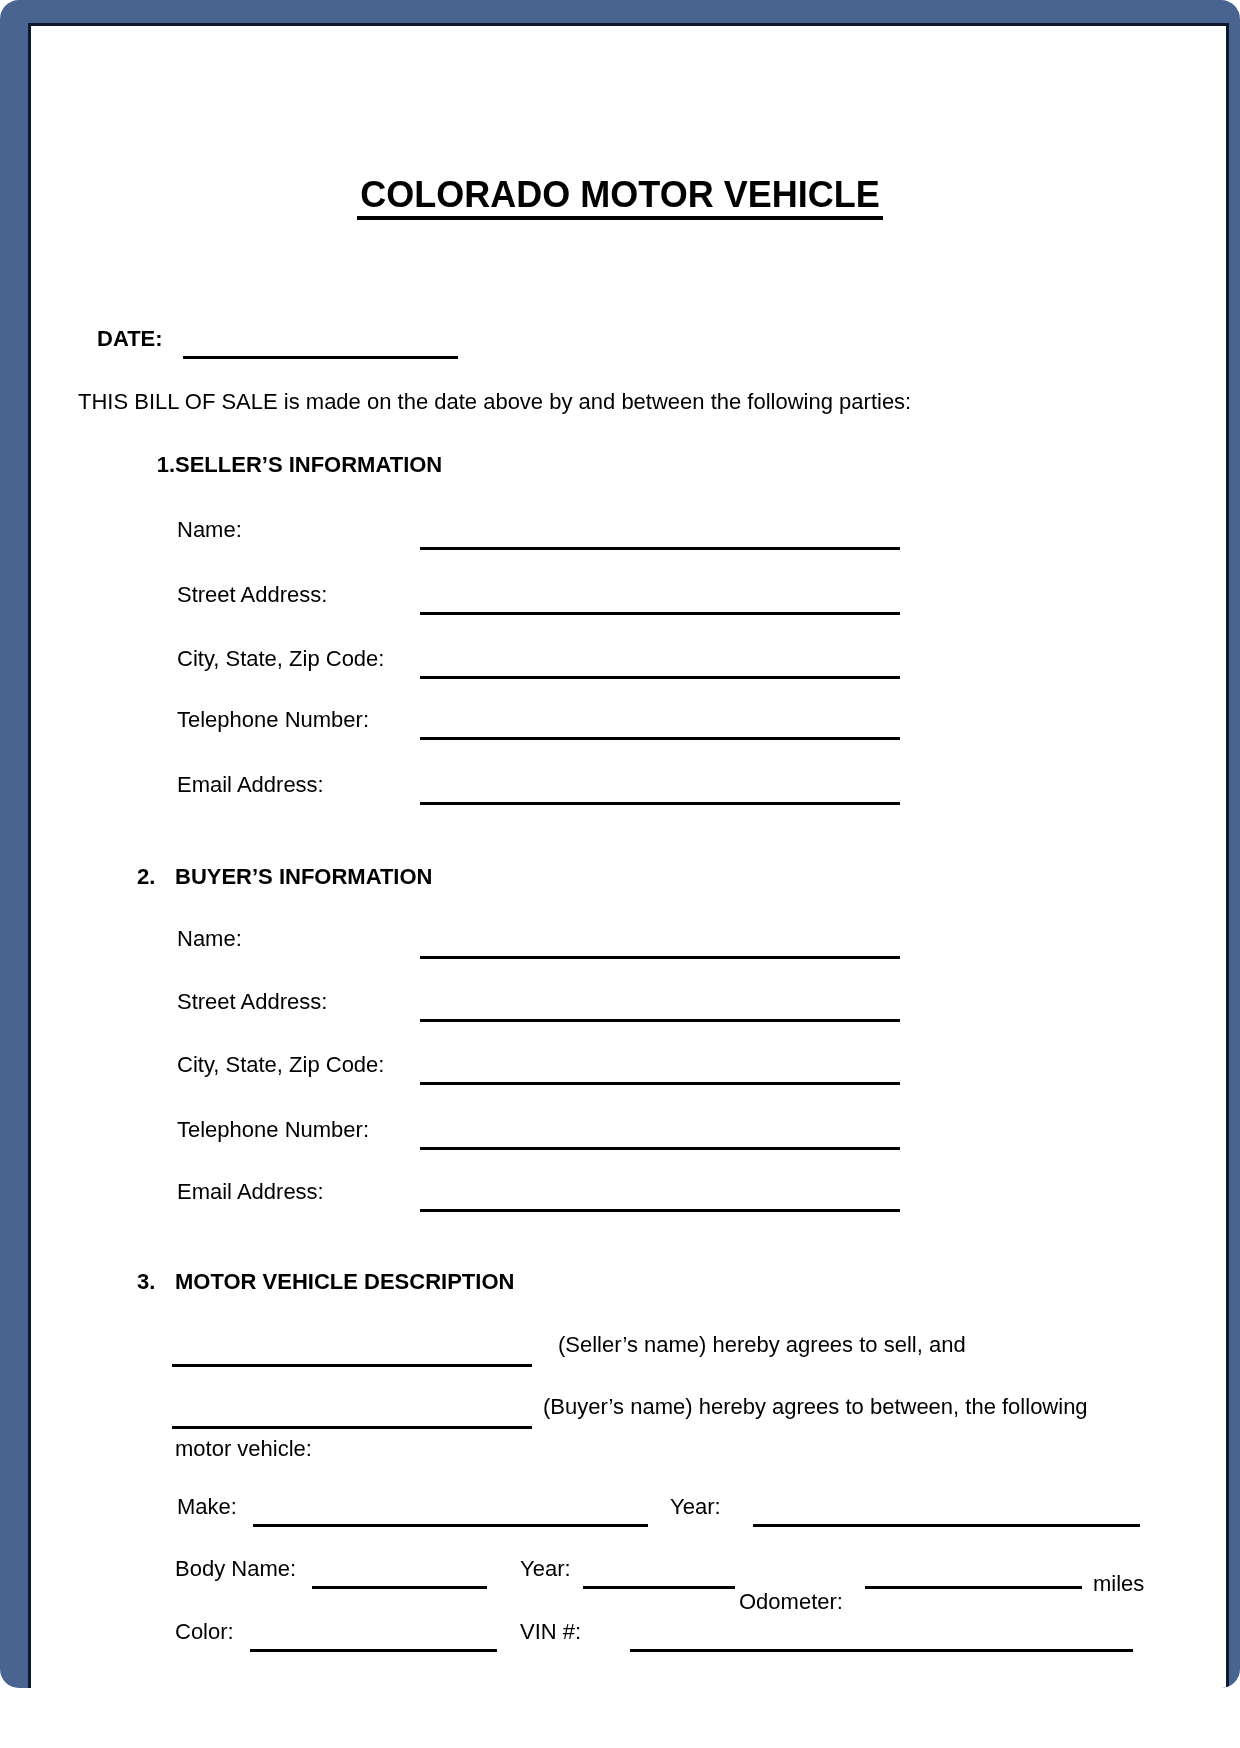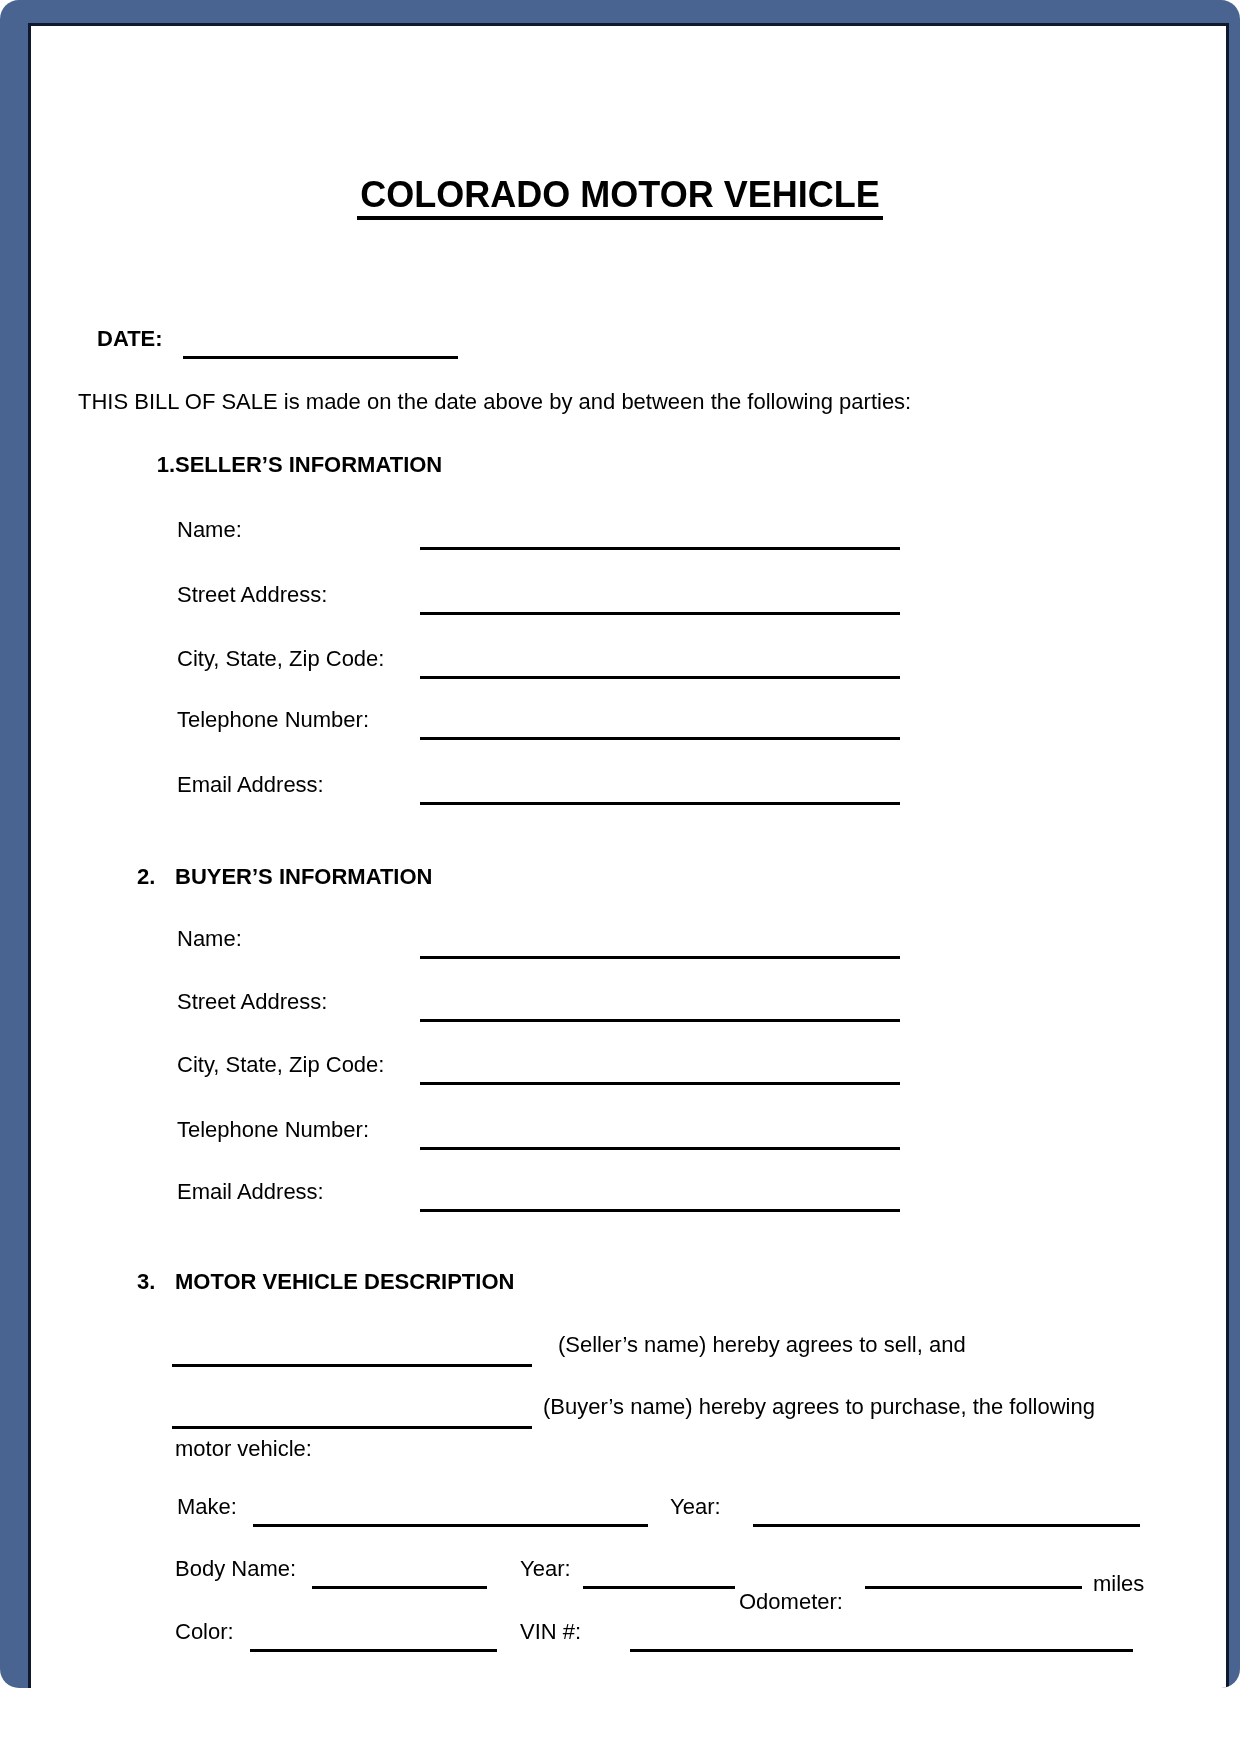--- a/index.html
+++ b/index.html
@@ -104,21 +104,21 @@
   <span class="fline" style="left:420px;top:1175px;width:480px;"></span>
 
   <div class="row b" style="left:137px;top:1265px;">
     <span class="num">3.</span><span>MOTOR VEHICLE DESCRIPTION</span>
   </div>
 
   <span class="fline" style="left:172px;top:1330px;width:360px;"></span>
   <div class="row" style="left:558px;top:1328px;">(Seller’s name) hereby agrees to sell, and</div>
 
   <span class="fline" style="left:172px;top:1392px;width:360px;"></span>
-  <div class="row" style="left:543px;top:1390px;">(Buyer’s name) hereby agrees to purchase, the following</div>
+  <div class="row" style="left:543px;top:1390px;">(Buyer’s name) hereby agrees to between, the following</div>
   <div class="row" style="left:175px;top:1432px;">motor vehicle:</div>
 
   <div class="row" style="left:177px;top:1490px;">Make:</div>
   <span class="fline" style="left:253px;top:1490px;width:395px;"></span>
   <div class="row" style="left:670px;top:1490px;">Year:</div>
   <span class="fline" style="left:753px;top:1490px;width:387px;"></span>
 
   <div class="row" style="left:175px;top:1552px;">Body Name:</div>
   <span class="fline" style="left:312px;top:1552px;width:175px;"></span>
   <div class="row" style="left:520px;top:1552px;">Year:</div>

